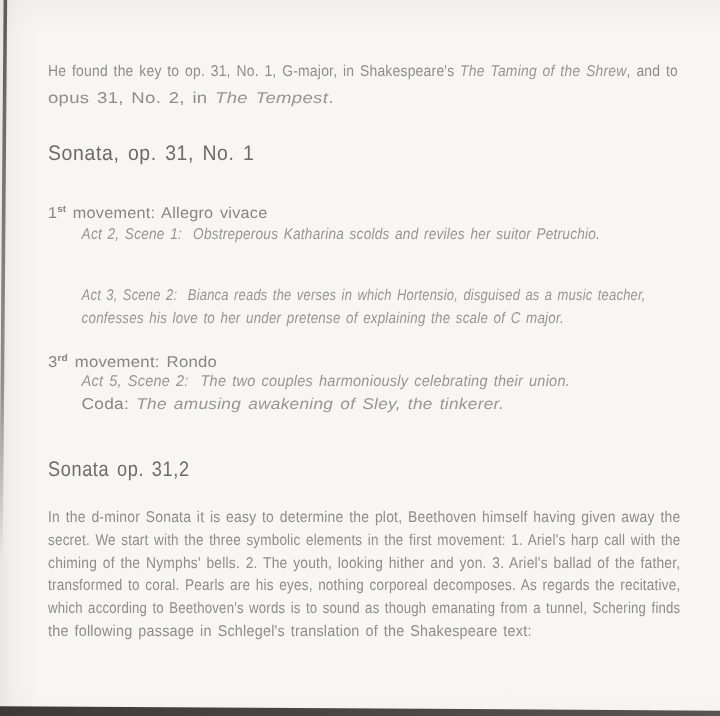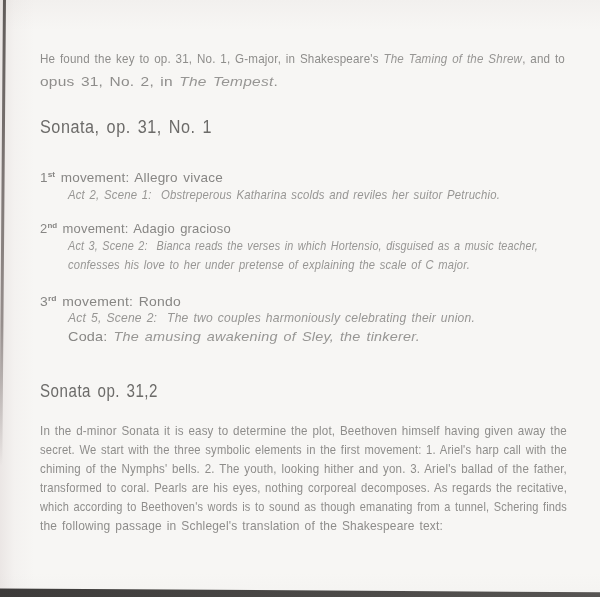--- a/index.html
+++ b/index.html
@@ -40,21 +40,20 @@
   <div class="scan-edge-bottom"></div>
 
   <div class="line" style="left: 40px; top: 50px; transform: scaleX(0.892928);"><span>He found the key to op. 31, No. 1, G-major, in Shakespeare's </span><span class="it">The Taming of the Shrew</span><span>, and to</span></div>
   <div class="line" style="left: 40px; top: 73px; transform: scaleX(1.19168);"><span>opus 31, No. 2, in </span><span class="it">The Tempest</span><span>.</span></div>
 
   <div class="line heading" style="left: 40px; top: 119px; transform: scaleX(0.924731);"><span>Sonata, op. 31, No. 1</span></div>
 
   <div class="line mv-head" style="left: 40px; top: 166px; transform: scaleX(1.04056);"><span>1</span><span class="sup">st</span><span> movement: Allegro vivace</span></div>
   <div class="line scene" style="left: 68px; top: 186px; transform: scaleX(0.873969);"><span>Act 2, Scene 1:&nbsp; Obstreperous Katharina scolds and reviles her suitor Petruchio.</span></div>
 
-  <div class="line mv-head" style="left: 40px; top: 217px; transform: scaleX(0.999507);"><span>2</span><span class="sup">nd</span><span> movement: Adagio gracioso</span></div>
   <div class="line scene" style="left: 68px; top: 237px; transform: scaleX(0.832687);"><span>Act 3, Scene 2:&nbsp; Bianca reads the verses in which Hortensio, disguised as a music teacher,</span></div>
   <div class="line scene" style="left: 68px; top: 256px; transform: scaleX(0.859347);"><span>confesses his love to her under pretense of explaining the scale of C major.</span></div>
 
   <div class="line mv-head" style="left: 40px; top: 290px; transform: scaleX(1.0719);"><span>3</span><span class="sup">rd</span><span> movement: Rondo</span></div>
   <div class="line scene" style="left: 68px; top: 309px; transform: scaleX(0.93215);"><span>Act 5, Scene 2:&nbsp; The two couples harmoniously celebrating their union.</span></div>
   <div class="line" style="left: 68px; top: 328px; transform: scaleX(1.10861);"><span class="mv-head">Coda:&nbsp;</span><span class="it">The amusing awakening of Sley, the tinkerer.</span></div>
 
   <div class="line heading" style="left: 40px; top: 383px; transform: scaleX(0.863974);"><span>Sonata op. 31,2</span></div>
 
   <div class="line" style="left: 40px; top: 422px; transform: scaleX(0.892063);"><span>In the d-minor Sonata it is easy to determine the plot, Beethoven himself having given away the</span></div>

